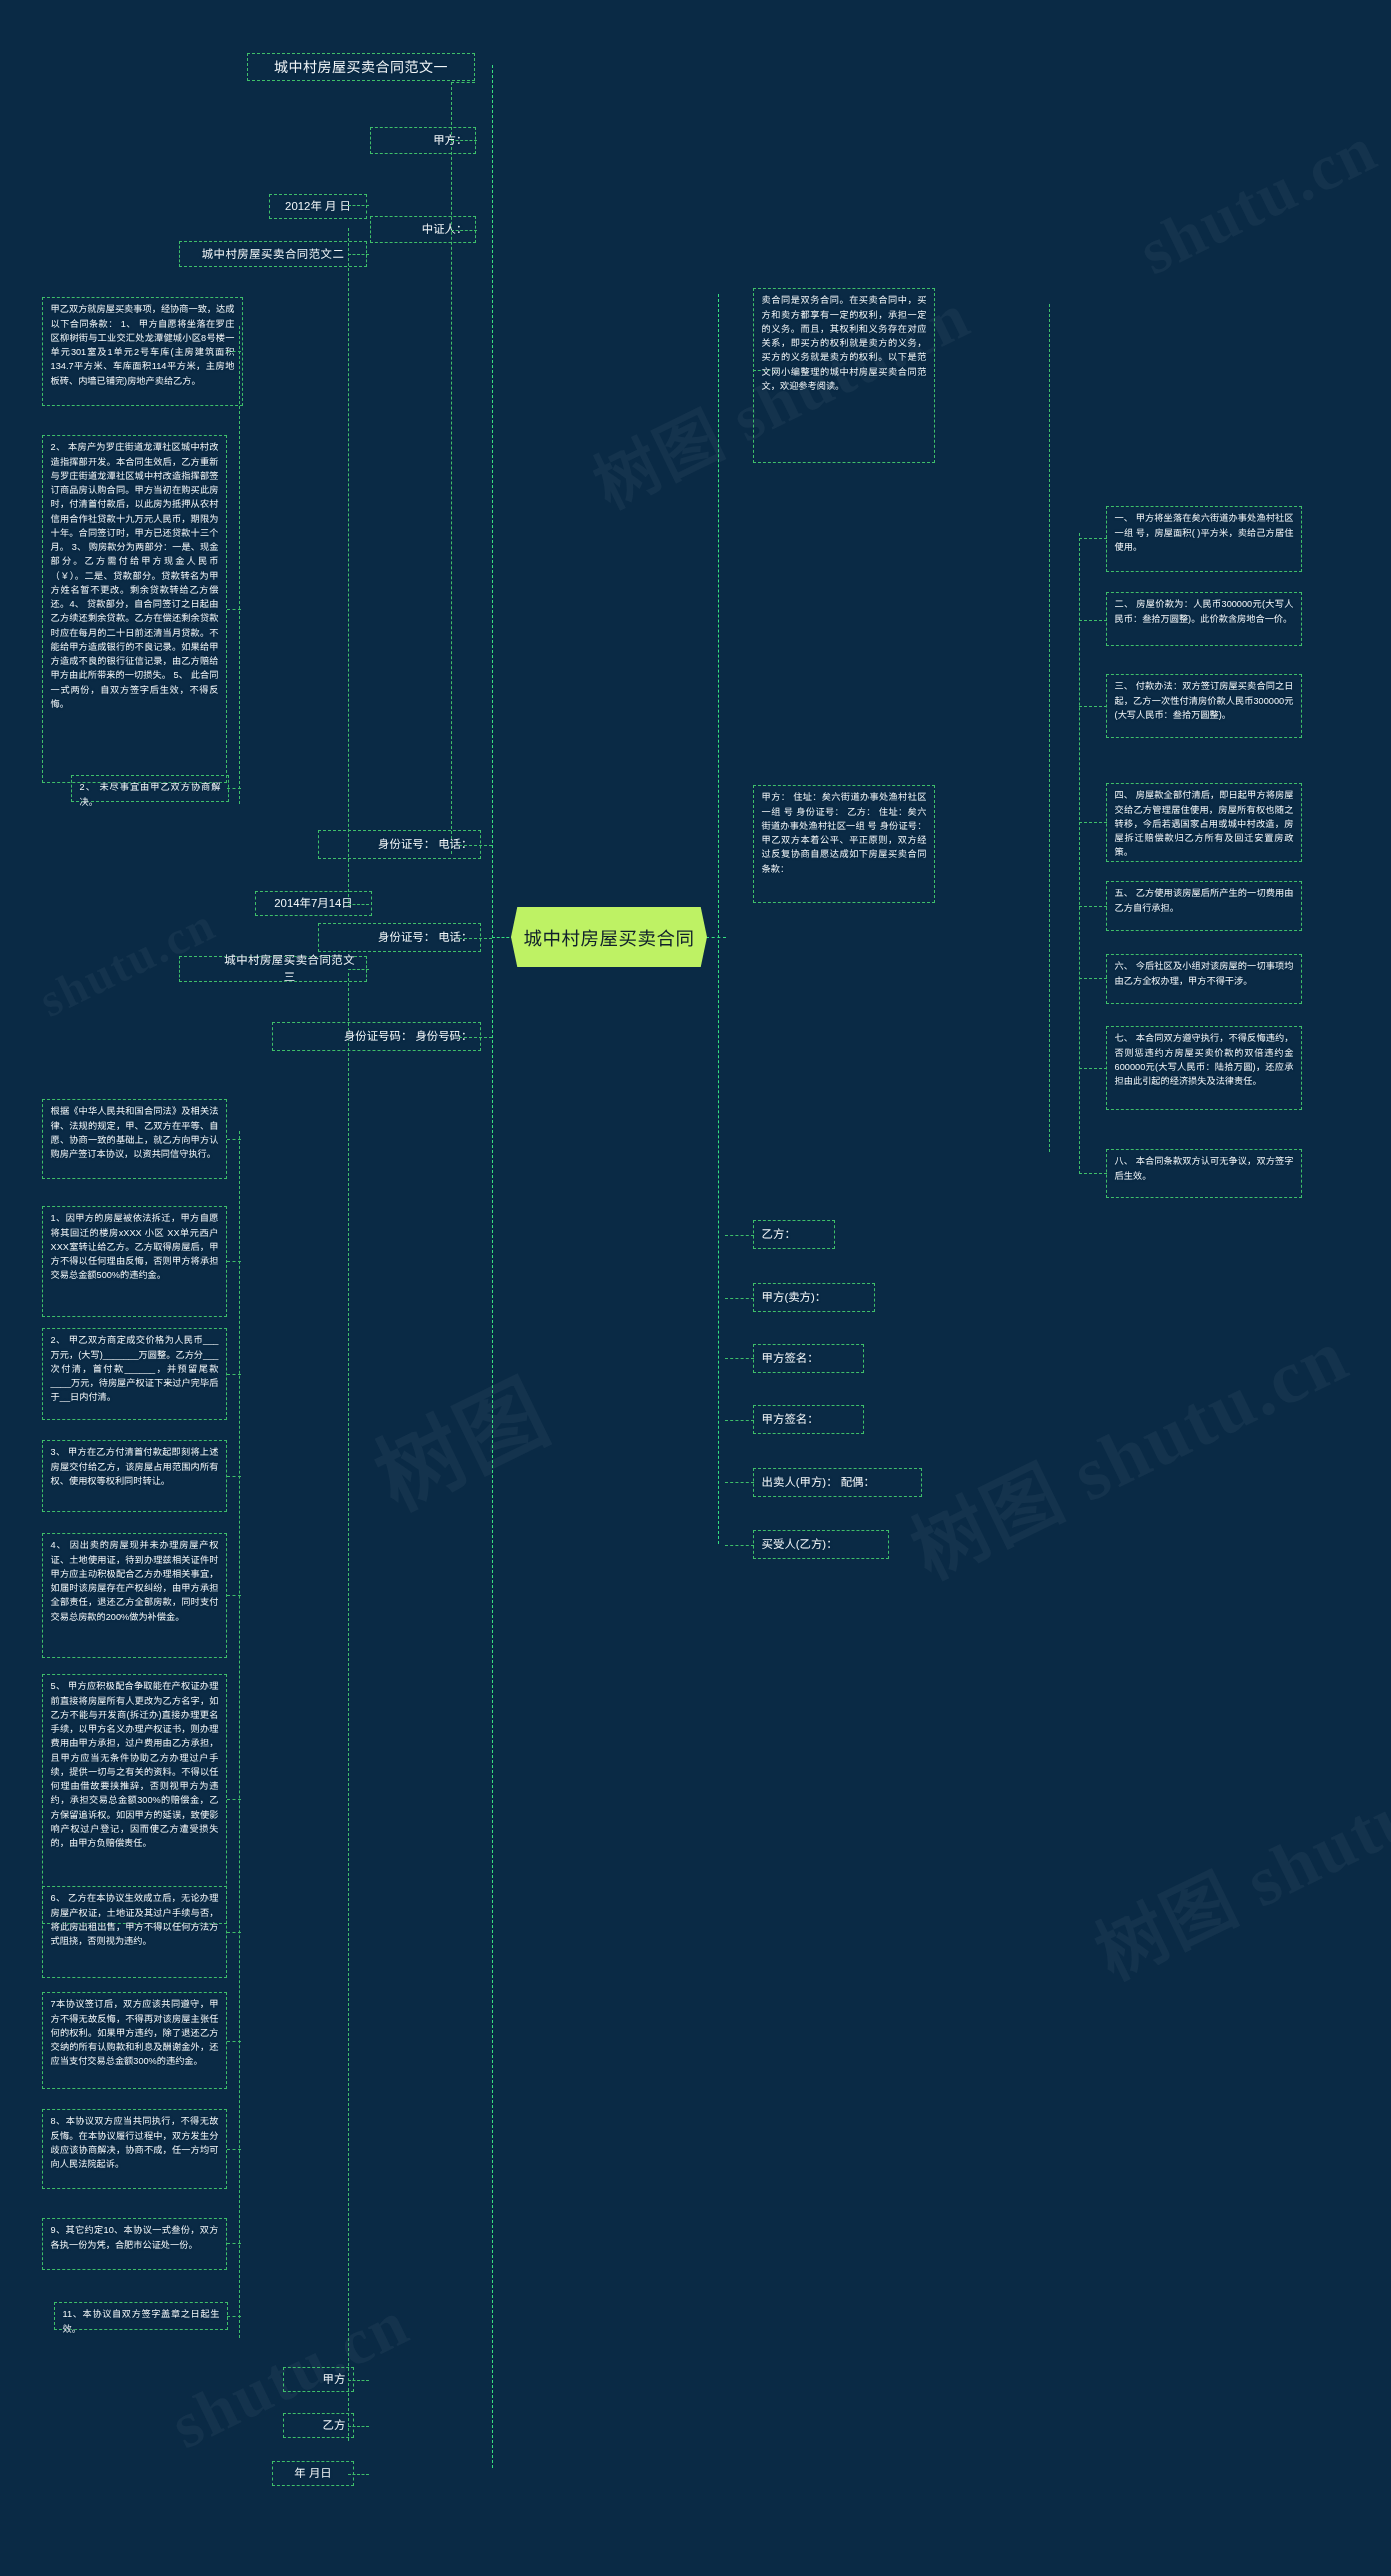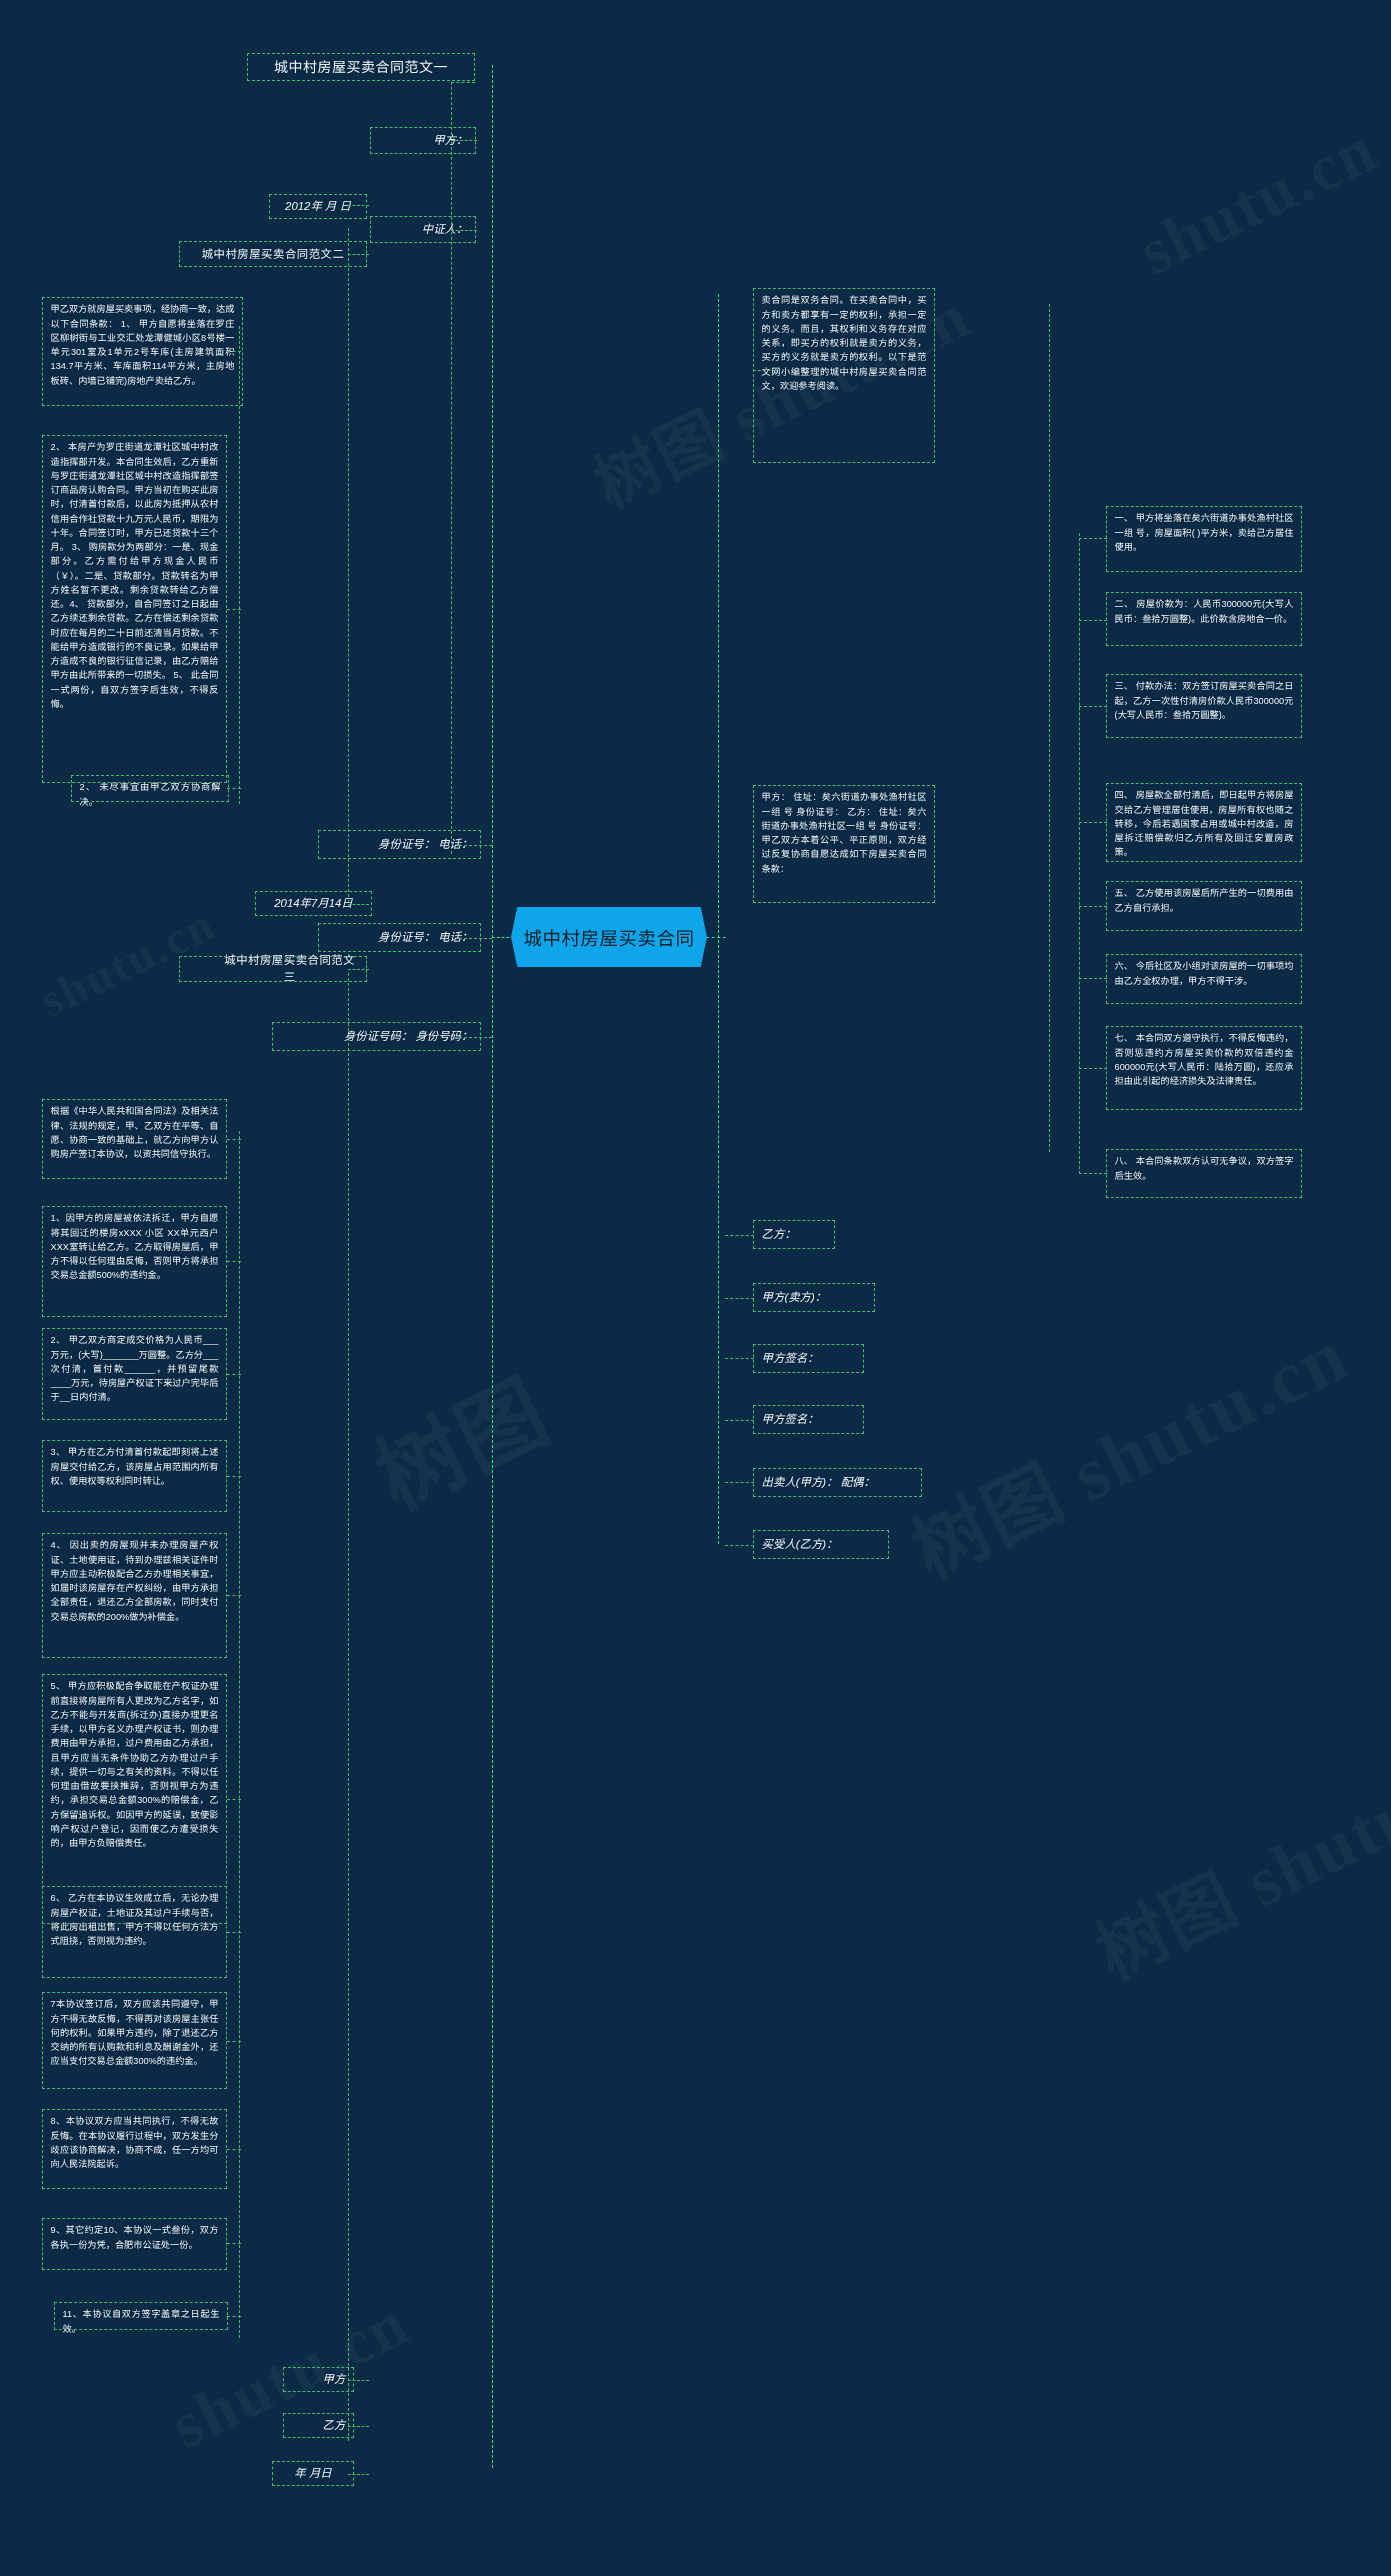--- a/index.html
+++ b/index.html
@@ -25,35 +25,35 @@
     color:#f2f6f8;
     display:flex;align-items:center;
     padding:4.3px 7.6px;
     line-height:1.45;
     text-shadow:0 0 1.1px #0a2a45, 0 0 2.2px #0a2a45;
   }
   .node.center-text{justify-content:center;text-align:center;}
   .node .txt{width:100%;}
 
   
-  .lbl{font-size:11.4px;white-space:nowrap;font-style:italic;}
+  .lbl{font-size:11.4px;white-space:nowrap;}
   .lbl-r{justify-content:flex-end;}
   .lbl-c{justify-content:center;}
 
   
   .para{font-size:9.2px;text-align:justify;align-items:flex-start;line-height:1.55;}
   .para .txt{display:block;}
 
   
   .head{font-size:14px;font-weight:400;letter-spacing:0.5px;}
 
   
   #central-topic{
     position:absolute;
-    background:#0ea5e9;
+    background:#bef264;
     color:#10202b;
     font-size:18.5px;
     display:flex;align-items:center;justify-content:center;
     clip-path:polygon(3.2% 0, 96.8% 0, 100% 50%, 96.8% 100%, 3.2% 100%, 0 50%);
     padding:0 14px;box-sizing:border-box;
     text-shadow:none;
     font-weight:400;
     letter-spacing:0.5px;
     white-space:nowrap;
   }

